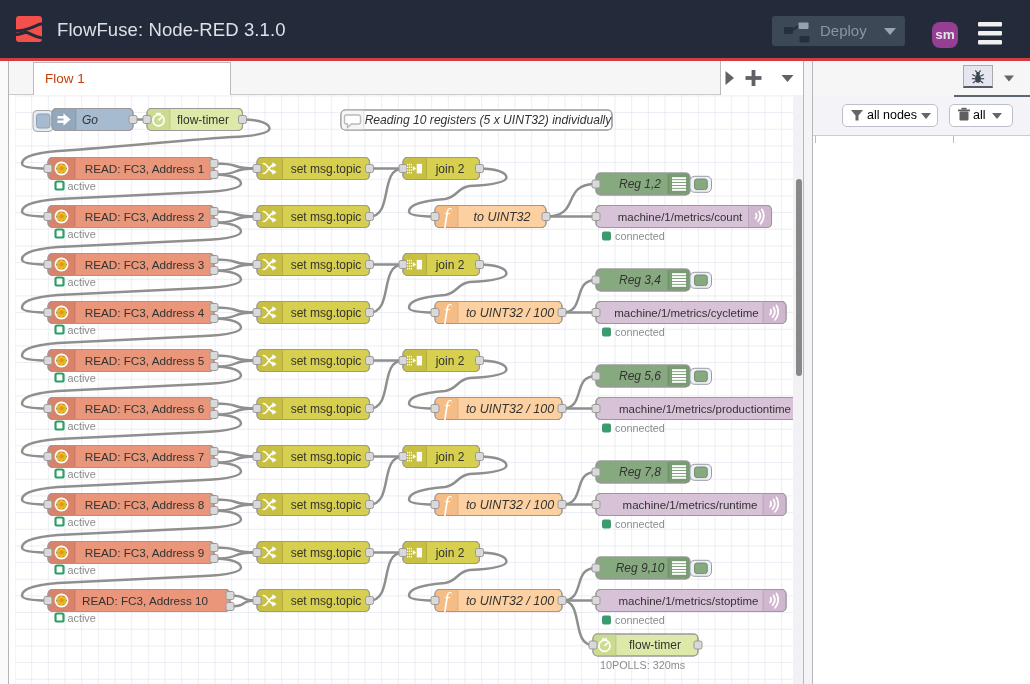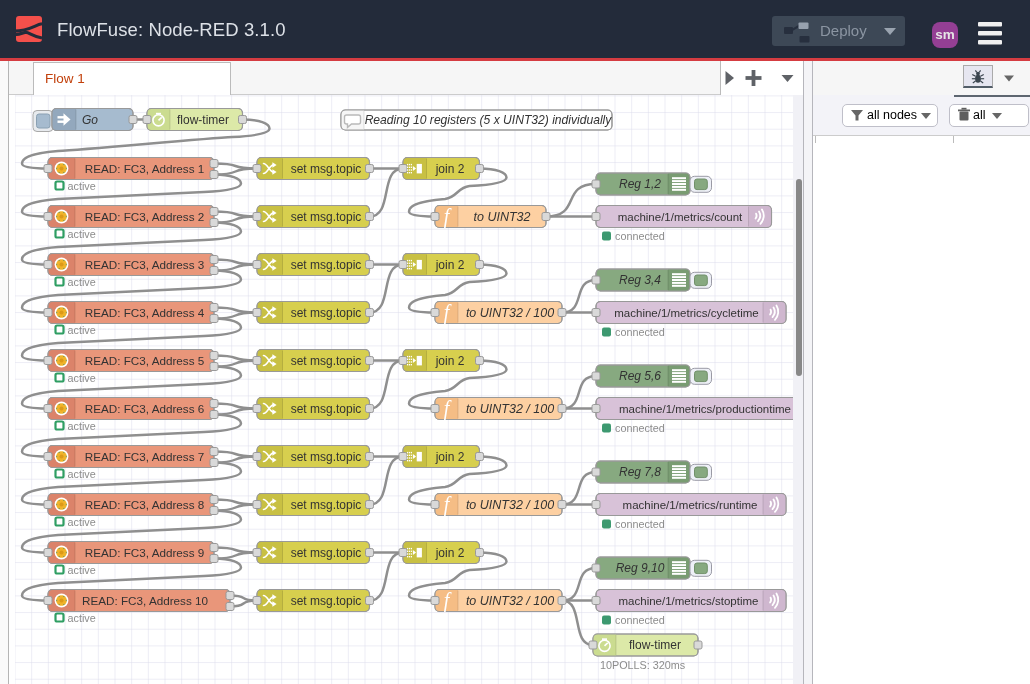--- a/index.html
+++ b/index.html
@@ -15,21 +15,21 @@
   #sep { position:absolute; left:803px; top:61px; width:10px; height:623px; background:#f4f4f7; border-left:1px solid #b6b6bc; border-right:1px solid #b6b6bc; }
   #sidebar { position:absolute; left:813px; top:61px; width:217px; height:623px; background:#fff; }
   #sbtabs { position:absolute; left:0; top:0; width:217px; height:34px; background:#f6f6f6; }
   #sbtab { position:absolute; left:2px; top:1px; width:139px; height:33px; background:#fff; border:1px solid #bbb; border-bottom:none;margin-top:48px; }
   #sbtab span { position:absolute; left:34px; top:8px; font-size:13.5px; font-weight:bold; color:#3f4b57; }
   #sbdark { position:absolute; left:141px; top:33.5px; width:76px; height:2.5px; background:#5d6670; z-index:6; }
   #bugbtn { position:absolute; left:150px; top:4px; width:30px; height:23px; background:#e6e6f0; border:1px solid #aaa; border-bottom:2.5px solid #525d68; }
   #sbtoolbar { position:absolute; left:0; top:34px; width:217px; height:41px; background:#f3f3f8; border-bottom:1px solid #ccc; }
   .sbbtn { position:absolute; top:9px; height:23px; background:#fff; border:1px solid #bfbfc9; border-radius:5px; font-size:12.5px; color:#000000; }
   #btn1 { left:29px; width:96px; }
-  #btn2 { left:136px; width:80px; }
+  #btn2 { left:136px; width:64px; }
   #deploy { position:absolute; left:772px; top:16px; width:133px; height:30px; background:#3d4856; border-radius:3px; }
   #deploy span { position:absolute; left:48px; top:6px; font-size:15px; color:#8b95a2; }
   #avatar { position:absolute; left:932px; top:22px; width:26px; height:26px; background:#943f94; border-radius:8px; color:#e5e5e5; font-weight:bold; font-size:13.5px; text-align:center; line-height:26px; }
   #title { position:absolute; left:57px; top:19px; font-size:18.5px; color:#dde1e7; letter-spacing:0.1px; }
 </style></head>
 <body>
 <div id="header">
   <svg width="1030" height="58" style="position:absolute;left:0;top:0">
     <rect x="16" y="16" width="26" height="26" rx="3" fill="#f4504b"></rect>
     <path d="M42,23.8 C35,24.8 30,30.8 14,31.1" fill="none" stroke="#232b3a" stroke-width="3.1"></path>

